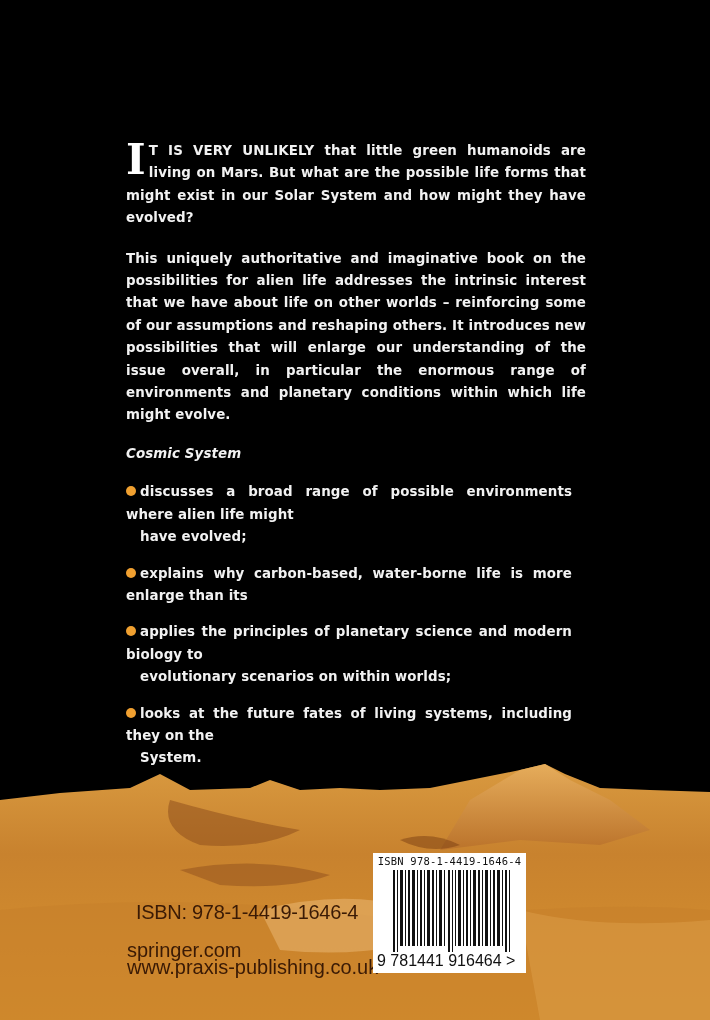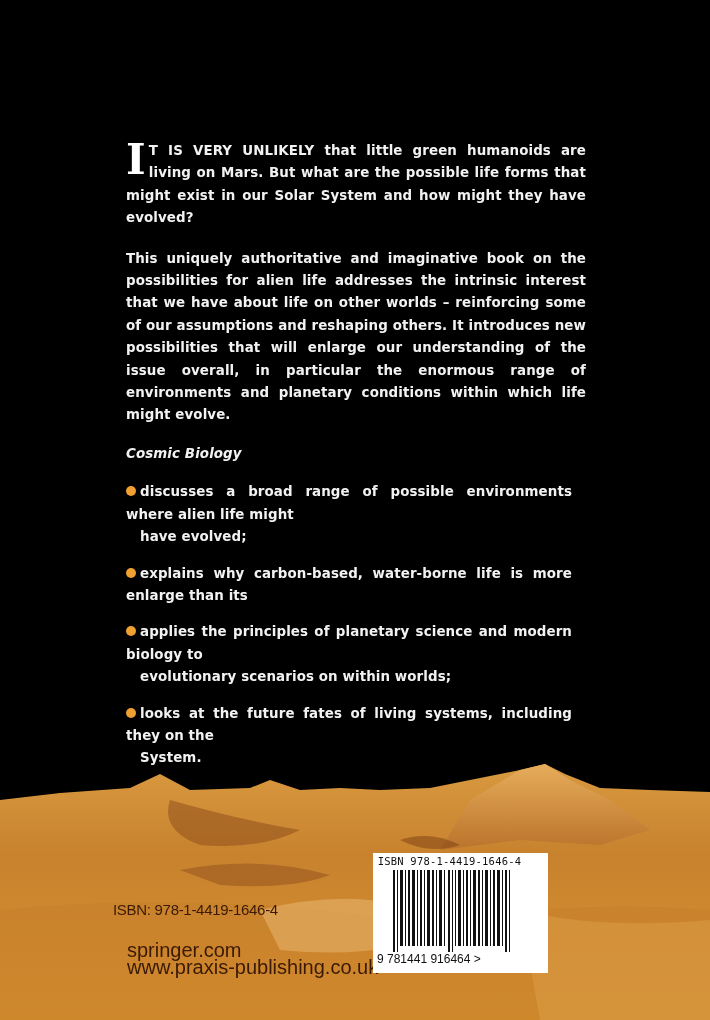--- a/index.html
+++ b/index.html
@@ -14,30 +14,30 @@
   .dropcap { float:left; font-family:"DejaVu Serif", serif; font-size:42px; line-height:36px;
              margin:2px 3px 0 0; color:#fff; font-weight:bold; }
   .p2 { margin-top:18px !important; }
   .title-it { margin-top:16px !important; font-style:italic; }
   ul { list-style:none; margin:16px 14px 0 0; padding:0; }
   li { position:relative; padding-left:0; margin-bottom:14px; text-align:justify; }
   li .txt { display:inline; }
   .bullet { display:inline-block; width:10px; height:10px; border-radius:50%; background:#f0a030;
             margin-right:4px; vertical-align:0px; }
   li .cont { display:block; padding-left:14px; }
-  .isbn-text { position:absolute; left:113px; top:901px; color:#3a1a05; font-family:"Liberation Sans", sans-serif;
-               font-size:15px; letter-spacing:-0.3px; }
+  .isbn-text { position:absolute; left:136px; top:901px; color:#3a1a05; font-family:"Liberation Sans", sans-serif;
+               font-size:20px; letter-spacing:-0.3px; }
   .urls { position:absolute; left:127px; top:942px; color:#3a1a05; font-family:"Liberation Sans", sans-serif;
           font-size:20px; line-height:17px; }
-  .barcode-box { position:absolute; left:373px; top:853px; width:153px; height:120px; background:#fff;padding-left:22px; }
+  .barcode-box { position:absolute; left:373px; top:853px; width:153px; height:120px; background:#fff; }
   .bc-top { position:absolute; left:0; top:2px; width:153px; text-align:center;
             font-family:"DejaVu Sans Mono", monospace; font-size:10.5px; color:#111; letter-spacing:0.2px; }
   .bars { position:absolute; left:20px; top:17px; width:120px; height:82px; }
   .bc-bottom { position:absolute; left:4px; top:99px; font-family:"Liberation Sans", sans-serif;
-               font-size:12px; color:#111; white-space:nowrap; }
+               font-size:16px; color:#111; white-space:nowrap; }
 </style>
 </head>
 <body>
 
 <div class="landscape">
   <svg width="710" height="260" viewBox="0 0 710 260">
     <defs>
       <linearGradient id="ground" x1="0" y1="0" x2="0" y2="1">
         <stop offset="0" stop-color="#d99a40"></stop>
         <stop offset="0.35" stop-color="#c8822e"></stop>
@@ -58,21 +58,21 @@
     <path d="M260,150 Q380,120 460,170 Q380,200 280,190 Z" fill="#f0c080" opacity="0.45"></path>
     <path d="M520,150 Q600,170 710,160 L710,260 L540,260 Z" fill="#e0a450" opacity="0.4"></path>
   </svg>
 </div>
 
 <div class="blurb">
   <p class="p1">
     <span class="dropcap">I</span><span>T IS VERY UNLIKELY</span><span> that little green humanoids are living on Mars. But what are the possible life forms that might exist in our Solar System and how might they have evolved?</span>
   </p>
   <p class="p2">This uniquely authoritative and imaginative book on the possibilities for alien life addresses the intrinsic interest that we have about life on other worlds – reinforcing some of our assumptions and reshaping others. It introduces new possibilities that will enlarge our understanding of the issue overall, in particular the enormous range of environments and planetary conditions within which life might evolve.</p>
-  <p class="title-it">Cosmic Biology</p>
+  <p class="title-it">Cosmic System</p>
   <ul>
     <li><span class="bullet"></span><span class="txt">discusses a broad range of possible environments where alien life might</span><span class="cont">have evolved;</span></li>
     <li><span class="bullet"></span><span class="txt">explains why carbon-based, water-borne life is more enlarge than its</span></li>
     <li><span class="bullet"></span><span class="txt">applies the principles of planetary science and modern biology to</span><span class="cont">evolutionary scenarios on within worlds;</span></li>
     <li><span class="bullet"></span><span class="txt">looks at the future fates of living systems, including they on the</span><span class="cont">System.</span></li>
   </ul>
 </div>
 
 <div class="isbn-text">ISBN: 978-1-4419-1646-4</div>
 <div class="urls">

